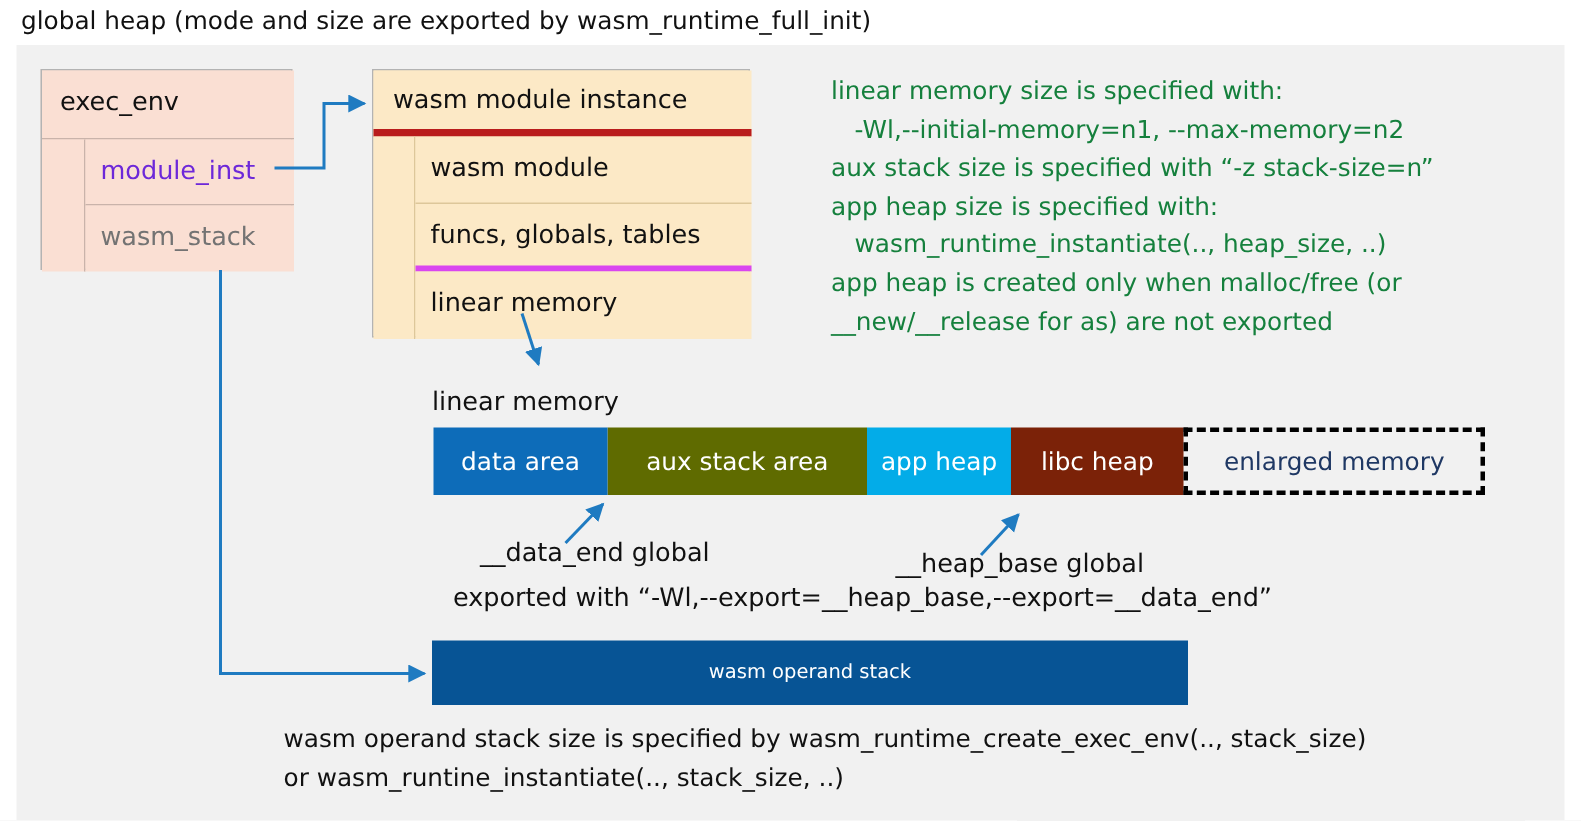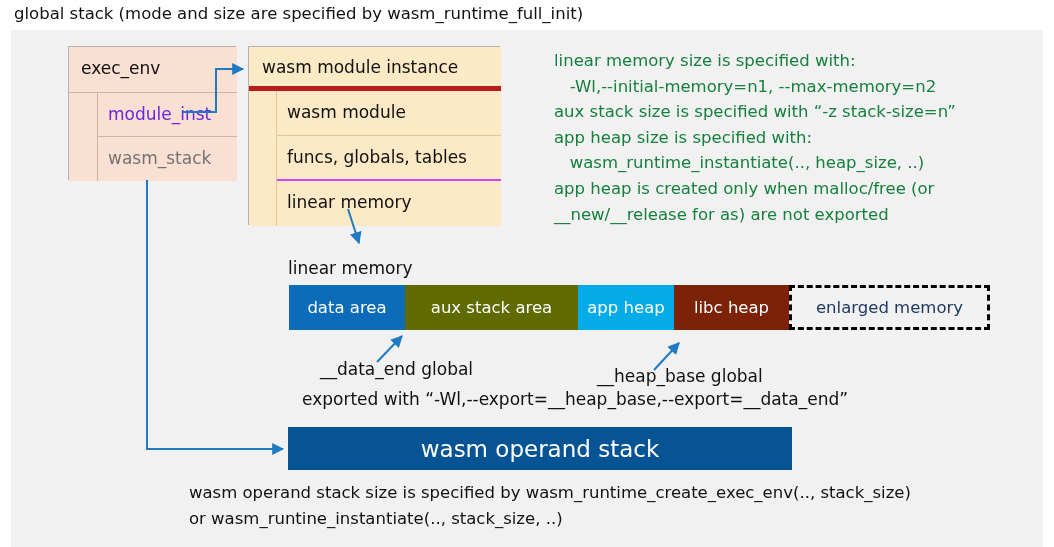--- a/index.html
+++ b/index.html
@@ -19,21 +19,21 @@
     white-space:nowrap;
   }
 
   #canvas-panel{
     left:11px;top:30px;width:1032px;height:517px;
     background:#f1f1f1;
   }
 
   
   #exec-env-box{left:27px;top:46px;width:168px;height:134px;
-    border:1px solid #b3b3b3;box-sizing:border-box;background:#fadfd3;margin-left:41px;}
+    border:1px solid #b3b3b3;box-sizing:border-box;background:#fadfd3;}
   .row-ee{position:absolute;left:0;box-sizing:border-box;}
   #ee-header{top:0;width:168px;height:46px;background:#fadfd3;
     border-bottom:1px solid #c9b3aa;}
   #ee-header span{position:absolute;left:12px;top:11px;font-size:17px;color:#111;}
   #ee-gutter{top:46px;left:0;width:29px;height:88px;background:#fadfd3;
     border-right:1px solid #c9b3aa;}
   #ee-row1{top:46px;left:29px;width:139px;height:44px;background:#fadfd3;
     border-bottom:1px solid #c9b3aa;}
   #ee-row1 span{position:absolute;left:10px;top:11px;font-size:17px;color:#6d28d9;}
   #ee-row2{top:90px;left:29px;width:139px;height:44px;background:#fadfd3;}
@@ -44,21 +44,21 @@
     border:1px solid #b3b3b3;box-sizing:border-box;background:#fce9c6;}
   .row-mi{position:absolute;left:0;box-sizing:border-box;}
   #mi-header{top:0;width:252px;height:44px;background:#fce9c6;
     border-bottom:5px solid #b91c1c;}
   #mi-header span{position:absolute;left:13px;top:10px;font-size:17px;color:#111;}
   #mi-gutter{top:44px;left:0;width:28px;height:135px;background:#fce9c6;
     border-right:1px solid #ddc79a;}
   #mi-row1{top:44px;left:28px;width:224px;height:45px;background:#fce9c6;
     border-bottom:1px solid #ddc79a;}
   #mi-row2{top:89px;left:28px;width:224px;height:45px;background:#fce9c6;
-    border-bottom:2px solid #d946ef;text-align:right;}
+    border-bottom:4px solid #d946ef;text-align:right;}
   #mi-row3{top:134px;left:28px;width:224px;height:45px;background:#fce9c6;}
   .row-mi>span{position:absolute;left:10px;top:11px;font-size:17px;color:#111;}
 
   
   #notes{left:534px;top:48px;width:510px;font-size:16.5px;line-height:25.6px;color:#15803d;margin-left:20px;}
   #notes div{white-space:pre;}
 
   
   #linmem-label{left:288px;top:258px;font-size:17px;color:#111;}
 
@@ -74,35 +74,35 @@
     border:3px dashed #000000;}
 
   
   #lbl-data-end{left:320px;top:359px;font-size:17px;color:#111;}
   #lbl-heap-base{left:597px;top:366px;font-size:17px;color:#111;}
   #lbl-exported{left:302px;top:389px;font-size:17px;color:#111;white-space:nowrap;}
 
   
   #operand-bar{left:288px;top:427px;width:504px;height:43px;background:#075495;
     display:flex;align-items:center;justify-content:center;}
-  #operand-bar span{color:#ffffff;font-size:23px;}
+  #operand-bar span{color:#ffffff;font-size:13px;}
 
   
   #footer-note{left:189px;top:480px;width:850px;font-size:16.5px;line-height:26px;color:#111;}
   #footer-note div{white-space:pre;}
 
   
   #connectors{left:0;top:0;width:1054px;height:547px;pointer-events:none;}
 </style>
 </head>
 <body>
 
 <div class="stage">
 
-  <div class="abs" id="title-caption">global stack (mode and size are specified by wasm_runtime_full_init)</div>
+  <div class="abs" id="title-caption">global heap (mode and size are exported by wasm_runtime_full_init)</div>
 
   <div class="abs" id="canvas-panel"></div>
 
   <div class="abs" id="exec-env-box">
     <div class="row-ee" id="ee-header">
       <span>exec_env</span>
     </div>
     <div class="row-ee" id="ee-gutter"></div>
     <div class="row-ee" id="ee-row1">
       <span>module_inst</span>

